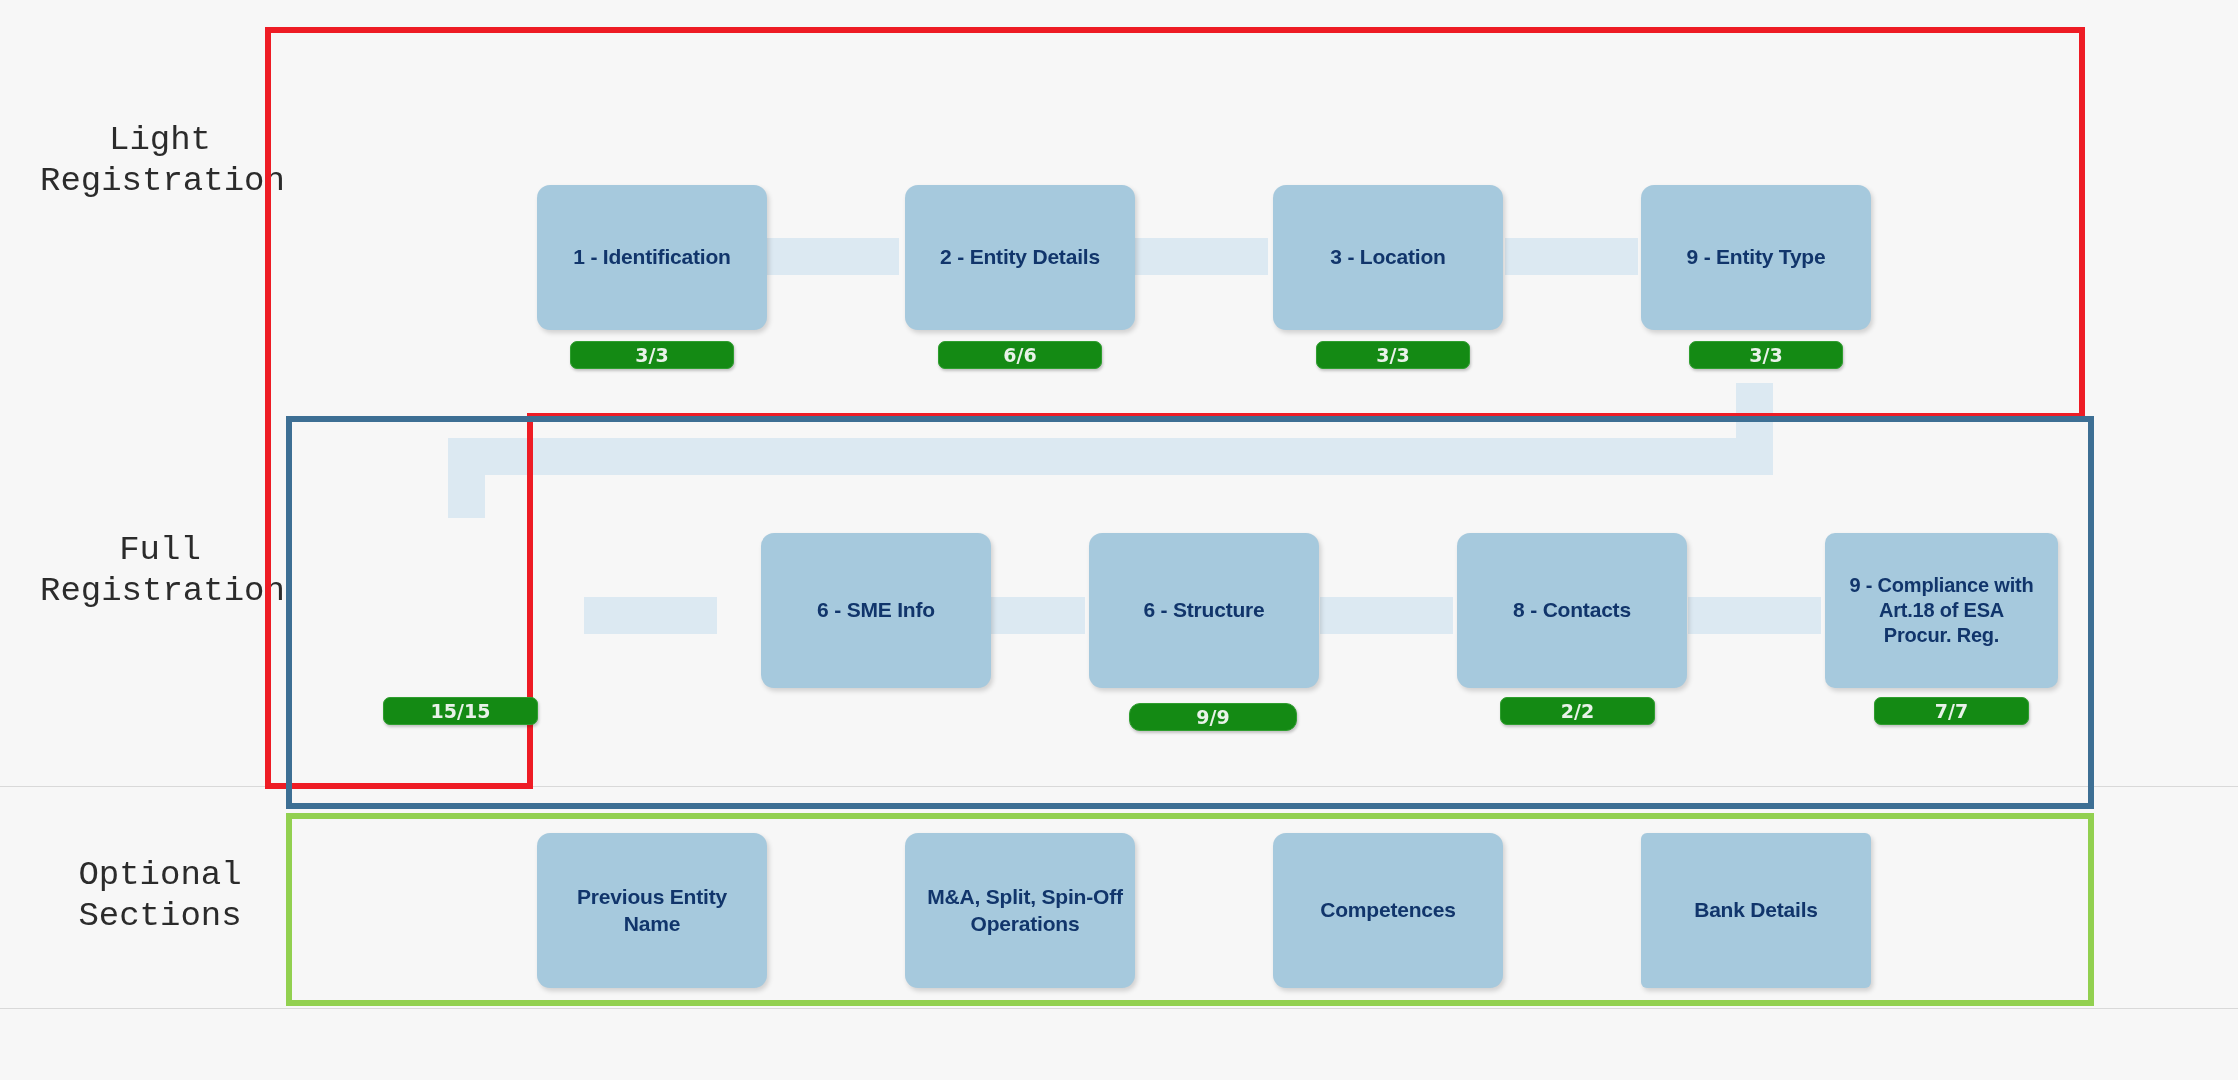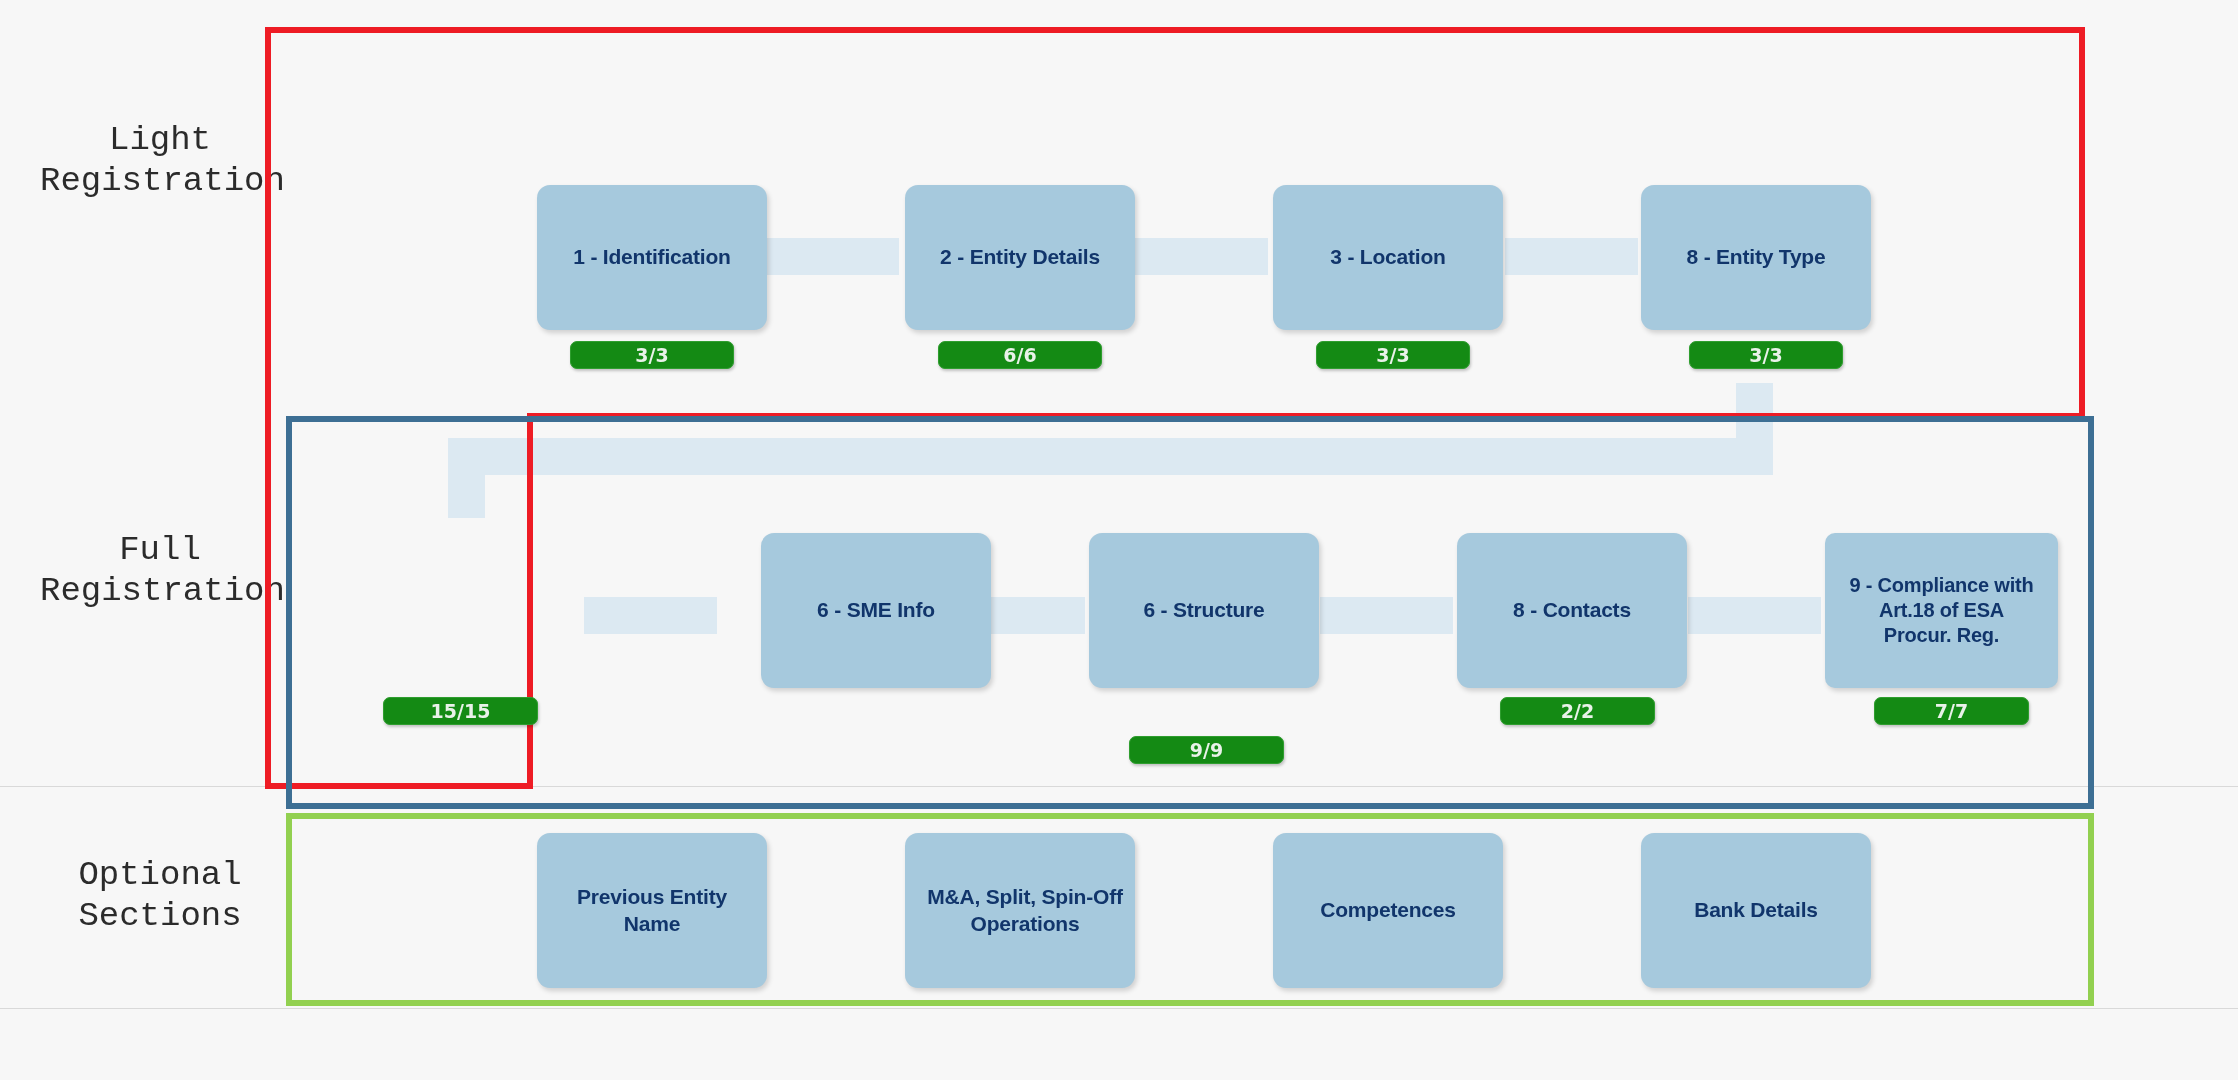--- a/index.html
+++ b/index.html
@@ -119,38 +119,38 @@
 
   <div class="node" style="left:537px;top:185px;width:230px;height:145px;">1 - Identification</div>
   <div class="badge" style="left:570px;top:341px;width:164px;">3/3</div>
 
   <div class="node" style="left:905px;top:185px;width:230px;height:145px;">2 - Entity Details</div>
   <div class="badge" style="left:938px;top:341px;width:164px;">6/6</div>
 
   <div class="node" style="left:1273px;top:185px;width:230px;height:145px;">3 - Location</div>
   <div class="badge" style="left:1316px;top:341px;width:154px;">3/3</div>
 
-  <div class="node" style="left:1641px;top:185px;width:230px;height:145px;">8 - Entity Type</div>
+  <div class="node" style="left:1641px;top:185px;width:230px;height:145px;">9 - Entity Type</div>
   <div class="badge" style="left:1689px;top:341px;width:154px;">3/3</div>
 
   <div class="badge" style="left:383px;top:697px;width:155px;">15/15</div>
 
   <div class="node" style="left:761px;top:533px;width:230px;height:155px;">6 - SME Info</div>
 
   <div class="node" style="left:1089px;top:533px;width:230px;height:155px;">6 - Structure</div>
-  <div class="badge" style="left:1129px;top:736px;width:155px;">9/9</div>
+  <div class="badge" style="left:1129px;top:703px;width:168px;border-radius:11px;">9/9</div>
 
   <div class="node" style="left:1457px;top:533px;width:230px;height:155px;">8 - Contacts</div>
   <div class="badge" style="left:1500px;top:697px;width:155px;">2/2</div>
 
   <div class="node small" style="left:1825px;top:533px;width:233px;height:155px;border-radius:10px;">9 - Compliance with
 Art.18 of ESA
 Procur. Reg.</div>
   <div class="badge" style="left:1874px;top:697px;width:155px;">7/7</div>
 
   <div class="node" style="left:537px;top:833px;width:230px;height:155px;">Previous Entity
 Name</div>
   <div class="node" style="left:905px;top:833px;width:230px;height:155px;padding-left:20px;">M&amp;A, Split, Spin-Off
 Operations</div>
   <div class="node" style="left:1273px;top:833px;width:230px;height:155px;">Competences</div>
-  <div class="node" style="left:1641px;top:833px;width:230px;height:155px;">Bank Details</div>
+  <div class="node" style="left:1641px;top:833px;width:230px;height:155px;border-radius:6px;">Bank Details</div>
 
 </div>
 
 </body></html>

